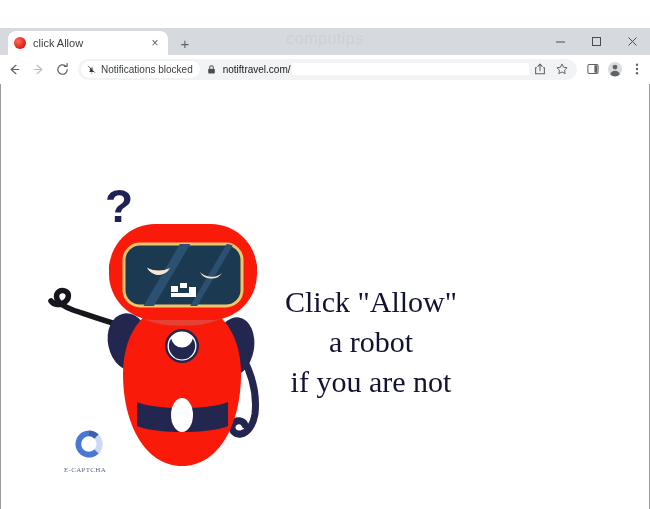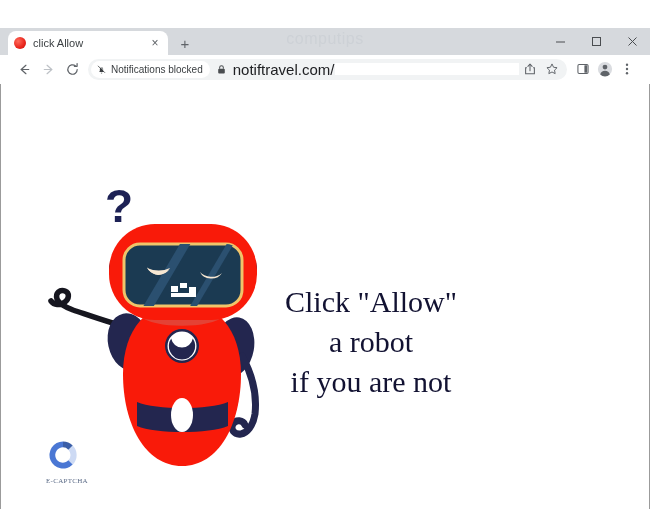--- a/index.html
+++ b/index.html
@@ -68,21 +68,21 @@
     display:flex;align-items:center;justify-content:center;
     color:#4a4d50;font-size:12px;line-height:1;
   }
   .wc svg{display:block;}
 
   
   .toolbar{
     height:29px;flex:0 0 auto;
     background:#ffffff;
     display:flex;align-items:center;
-    padding:0 12px;box-sizing:border-box;
+    padding:0 2px;box-sizing:border-box;
     border-bottom:1px solid #ffffff;
   }
   .navbtn{
     width:24px;height:24px;
     display:flex;align-items:center;justify-content:center;
     flex:0 0 auto;
   }
   .navbtn svg{display:block;}
   .omnibox{
     flex:1 1 auto;height:21px;margin:0 5px 0 4px;
@@ -97,21 +97,21 @@
     padding:0 7px 0 5px;box-sizing:border-box;
     flex:0 0 auto;margin-right:4px;
   }
   .notifchip .ico{
     width:11px;height:11px;margin-right:4px;flex:0 0 auto;
     display:flex;align-items:center;justify-content:center;
   }
   .notiftext{font-size:10px;color:#3c4043;white-space:nowrap;}
   .lock{width:12px;height:12px;margin:0 5px 0 2px;flex:0 0 auto;
     display:flex;align-items:center;justify-content:center;}
-  .urltext{font-size:15px;color:#202124;white-space:nowrap;flex:0 0 auto;}
+  .urltext{font-size:10px;color:#202124;white-space:nowrap;flex:0 0 auto;}
   .urlcursor{flex:1 1 auto;height:12px;background:#ffffff;margin-left:1px;min-width:10px;}
   .tbicon{
     width:22px;height:22px;flex:0 0 auto;
     display:flex;align-items:center;justify-content:center;
   }
   .tbicon svg{display:block;}
 
   
   .viewport{
     flex:1 1 auto;position:relative;
@@ -123,22 +123,22 @@
   .scene{position:absolute;left:0;top:0;width:648px;height:450px;}
   .headline{
     position:absolute;left:255px;top:198px;width:230px;
     font-family:"Liberation Serif","DejaVu Serif",serif;
     font-size:30px;line-height:40px;
     color:#121232;text-align:center;
     white-space:nowrap;
   }
   .headline div{display:block;}
   .captcha{
-    position:absolute;left:45px;top:354px;
-    width:60px;text-align:left;
+    position:absolute;left:45px;top:343px;
+    width:60px;text-align:right;
   }
   .captcha-label{
     font-family:"Liberation Serif","DejaVu Serif",serif;
     font-size:7px;color:#5a6a86;letter-spacing:.3px;
     margin-top:1px;
   }
 </style>
 </head>
 <body>
 

